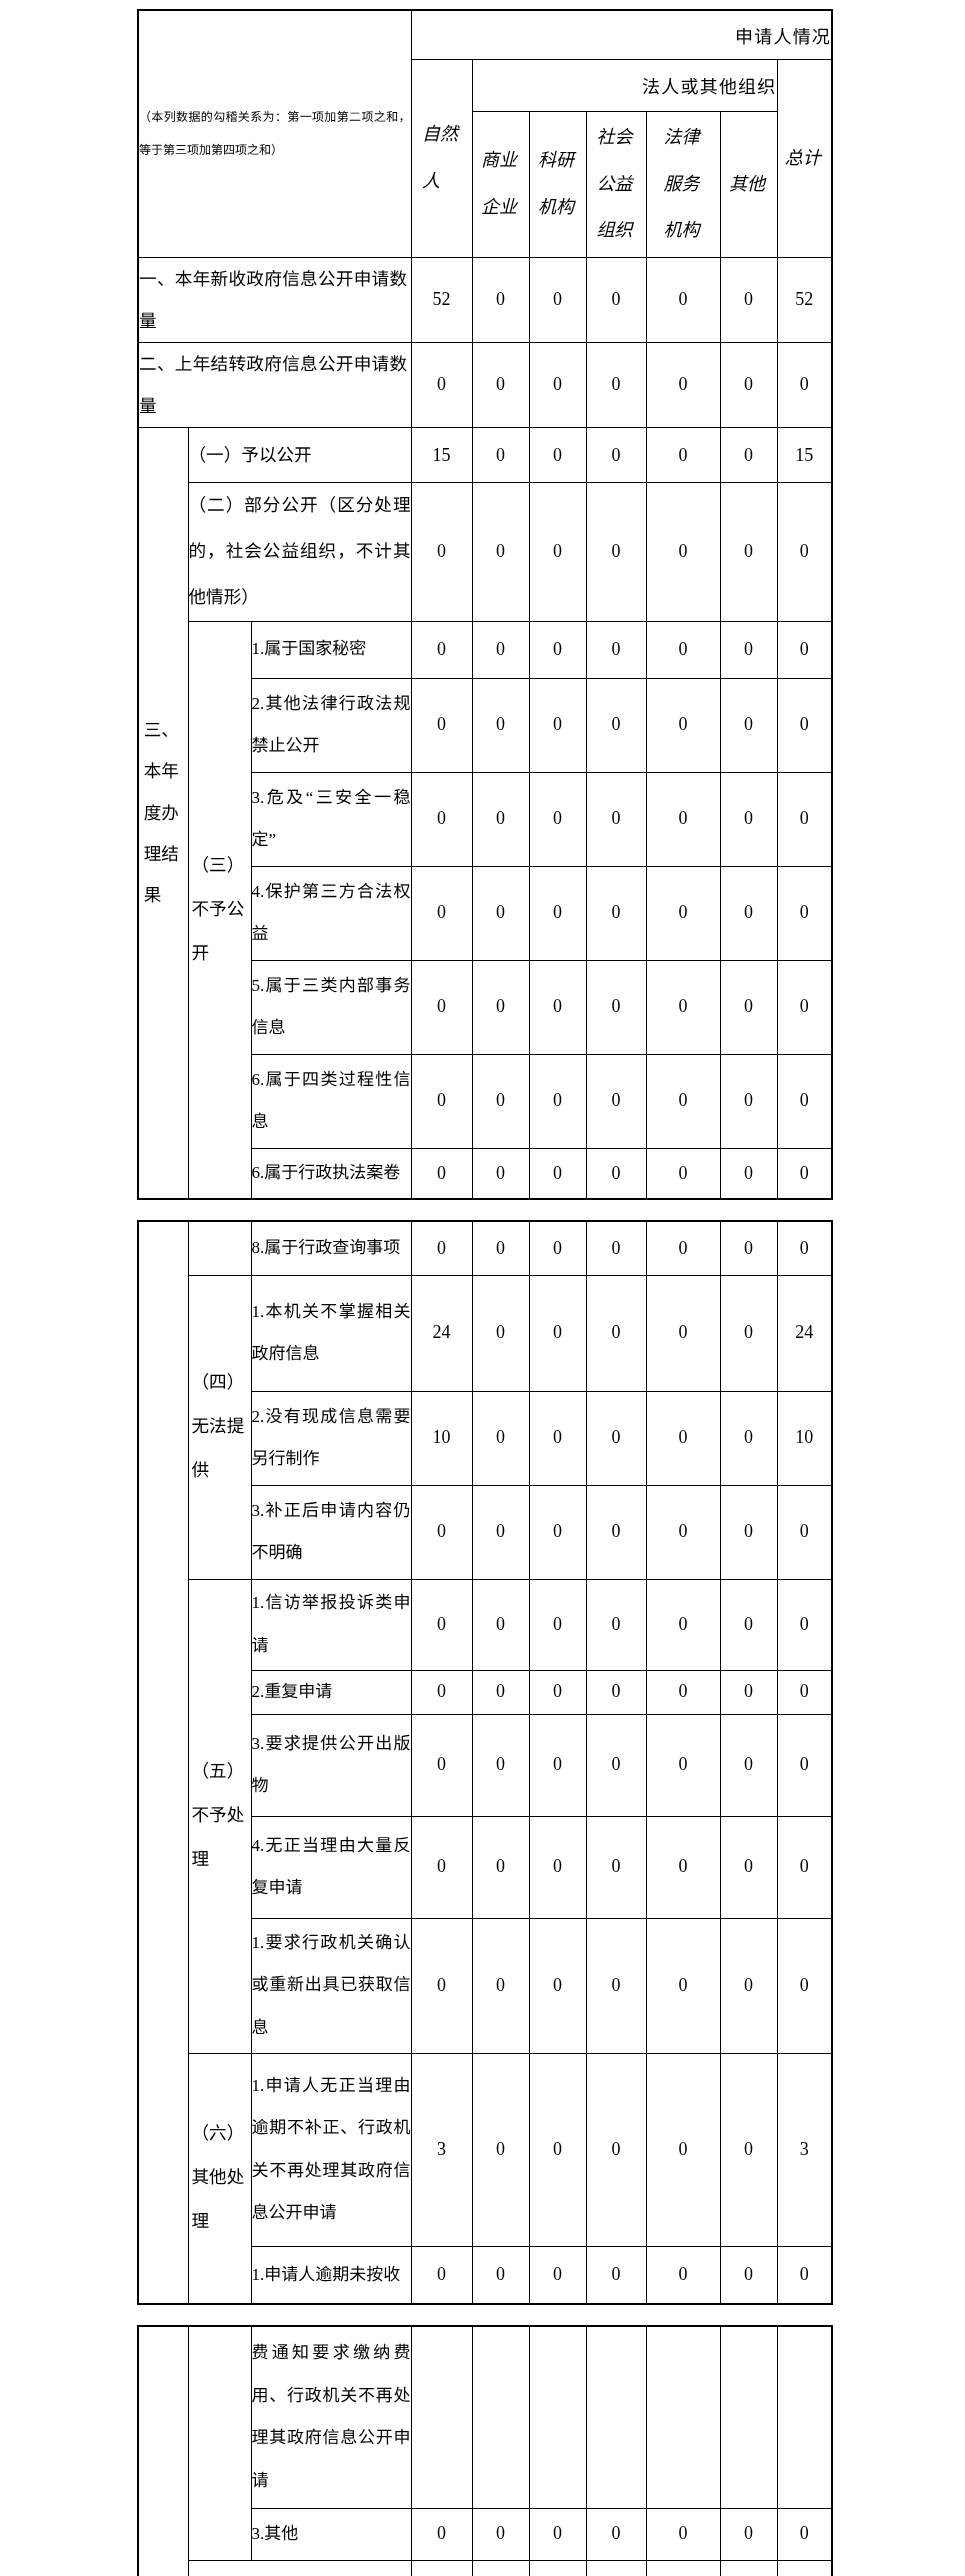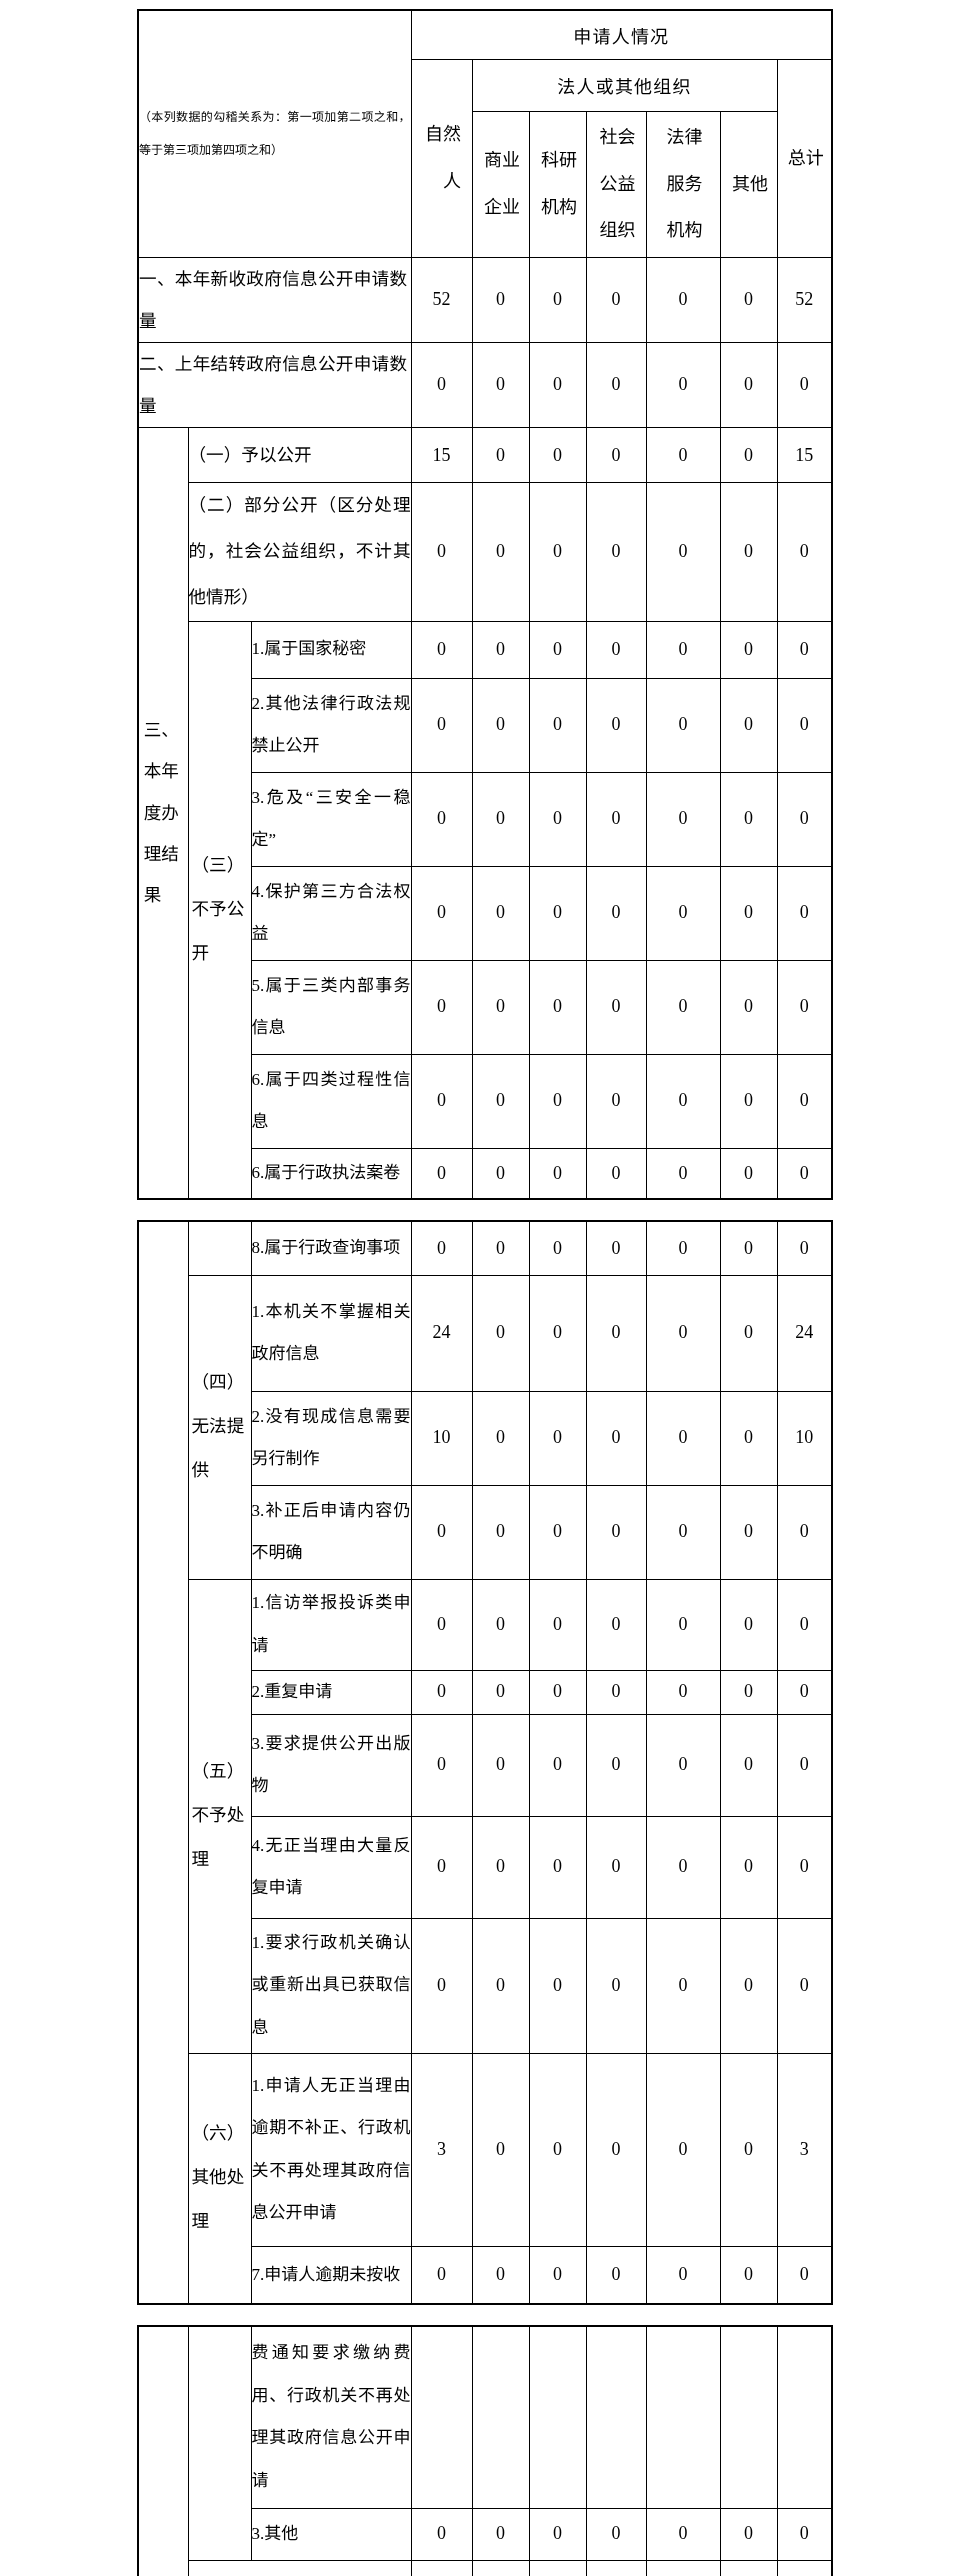--- a/index.html
+++ b/index.html
@@ -38,33 +38,34 @@
   tr.thick > td, tr.thick > th { border-top-width: 1.8px; }
 
   .note-cell {
     font-size: 12px;
     line-height: 2.7;
     text-align: justify;
     padding: 0 8.5px;
   }
   .hdr-span {
     font-size: 18px;
-    text-align: center;
+    text-align: right;
     letter-spacing: 1.2px;
     margin-top: 24px;
   }
   .hdr3 {
     font-size: 18px;
     text-align: center;
   }
   .hdr3 .nar {
     width: 39px;
     margin: 0 auto;
     line-height: 2.6;
-    text-align: right;
+    text-align: left;
+    font-style: italic;
   }
   .row-label {
     font-size: 17.6px;
     text-align: left;
     padding: 0 4.9px;
     letter-spacing: 0.3px;
     line-height: 2.4;
   }
   .sub-label {
     font-size: 17.6px;
@@ -389,21 +390,21 @@
       <td class="item-label">1.申请人无正当理由逾期不补正、行政机关不再处理其政府信息公开申请</td>
       <td class="val">3</td>
       <td class="val">0</td>
       <td class="val">0</td>
       <td class="val">0</td>
       <td class="val">0</td>
       <td class="val">0</td>
       <td class="val">3</td>
     </tr>
     <tr style="height:58px">
-      <td class="item-label">7.申请人逾期未按收</td>
+      <td class="item-label">1.申请人逾期未按收</td>
       <td class="val">0</td>
       <td class="val">0</td>
       <td class="val">0</td>
       <td class="val">0</td>
       <td class="val">0</td>
       <td class="val">0</td>
       <td class="val">0</td>
     </tr>
   </tbody>
     </table>

